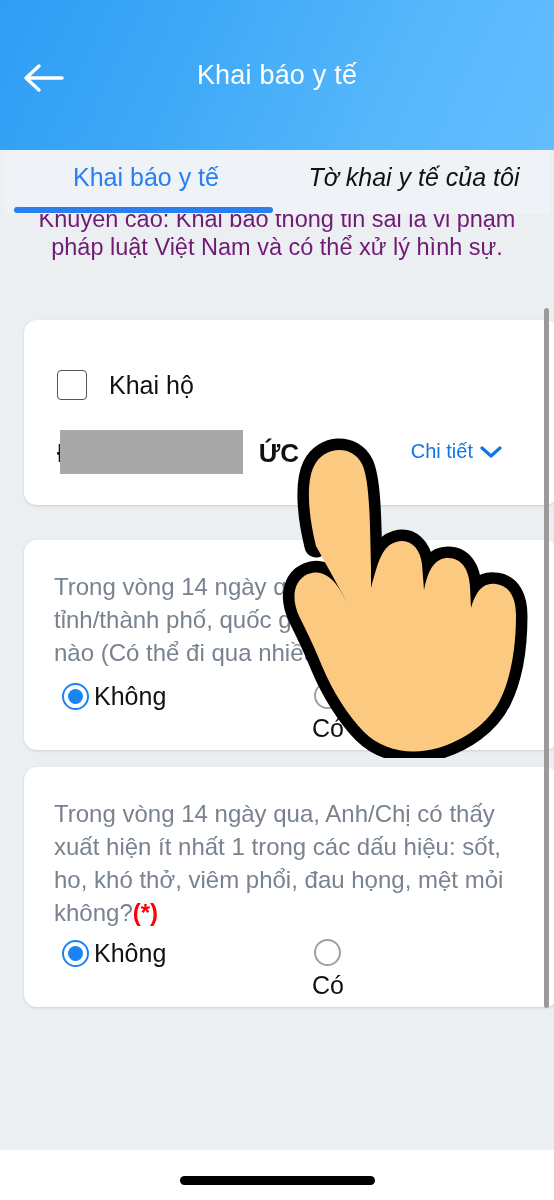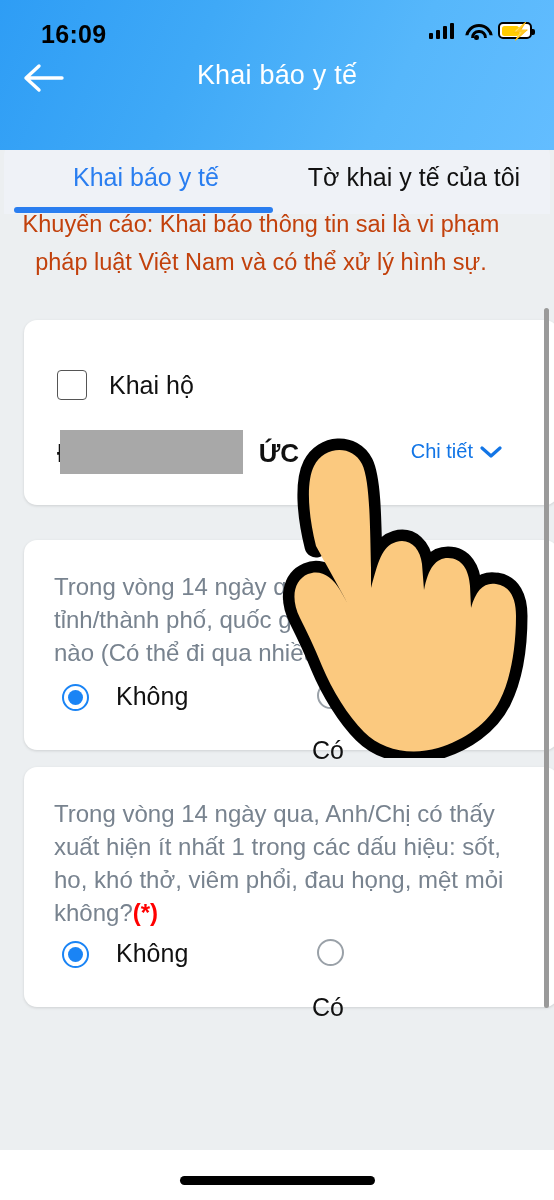--- a/index.html
+++ b/index.html
@@ -98,41 +98,41 @@
 
   
   .scroll-area {
     position:absolute; left:0; top:150px;
     width:554px; height:1000px;
     background:#eceff1;
     overflow:hidden;
   }
 
   .warning {
-    position:absolute; left:20px; top:55px;
+    position:absolute; left:36px; top:55px;
     width:482px; text-align:center;
-    font-size:23.5px; line-height:38px;
-    color:#c2410c;
+    font-size:23.5px; line-height:28px;
+    color:#701a75;
   }
 
   
   .tabbar {
     position:absolute; left:4px; top:140px;
     width:546px; height:74px;
     background:#eff2f7;
     border-radius:16px 16px 0 0;
     z-index:4;
   }
   .tab {
     position:absolute; top:0; height:74px;
     display:flex; align-items:center; justify-content:center;
     font-size:25px; cursor:pointer;
   }
   .tab-1 { left:10px; width:264px; color:#2a7ef0; }
-  .tab-2 { left:278px; width:264px; color:#111111; }
+  .tab-2 { left:278px; width:264px; color:#111111;font-style:italic; }
   .tab-underline {
     position:absolute; left:14px; top:207px;
     width:259px; height:6px;
     background:#2a7ef0; border-radius:3px;
     z-index:4;
   }
 
   
   .card {
     position:absolute; left:24px;
@@ -185,21 +185,21 @@
     color:#78838f;
   }
   .q-text .req { color:#ff0000; font-weight:bold; }
 
   .radio-row {
     position:absolute; left:30px;
     width:452px; height:40px;
   }
   .radio-opt {
     position:absolute; top:0;
-    display:flex; align-items:flex-end; gap:27px;
+    display:flex; align-items:center; gap:5px;
     cursor:pointer;
   }
   .radio-opt.left  { left:8px; }
   .radio-opt.right { left:258px;flex-direction:column; }
   .radio {
     width:27px; height:27px; border-radius:50%;
     border:2.2px solid #9aa1a8; background:#fff;
     position:relative;
   }
   .radio.on { border-color:#1a84f5; }
@@ -243,38 +243,20 @@
     z-index:7; cursor:pointer;
   }
 </style>
 </head>
 <body>
 
 <div id="app">
 
   <div class="header">
 
-    <div class="statusbar">
-      <div class="status-time">16:09</div>
-      <div class="status-right">
-        <span class="sig-bars">
-          <i></i>
-            <i></i>
-            <i></i>
-            <i></i>
-        </span>
-        <span class="wifi-ico">
-          <span class="wifi-dot"></span>
-        </span>
-        <span class="battery">
-          <span class="battery-fill"></span>
-          <span class="battery-bolt">⚡</span>
-        </span>
-      </div>
-    </div>
 
     <div class="back-btn">
       <svg width="46" height="42" viewBox="0 0 46 42">
         <path d="M4 21 H40 M4 21 L17 9 M4 21 L17 33" stroke="#ffffff" stroke-width="3.4" fill="none" stroke-linecap="round" stroke-linejoin="round"></path>
       </svg>
     </div>
 
     <div class="page-title">Khai báo y tế</div>
   </div>
 

